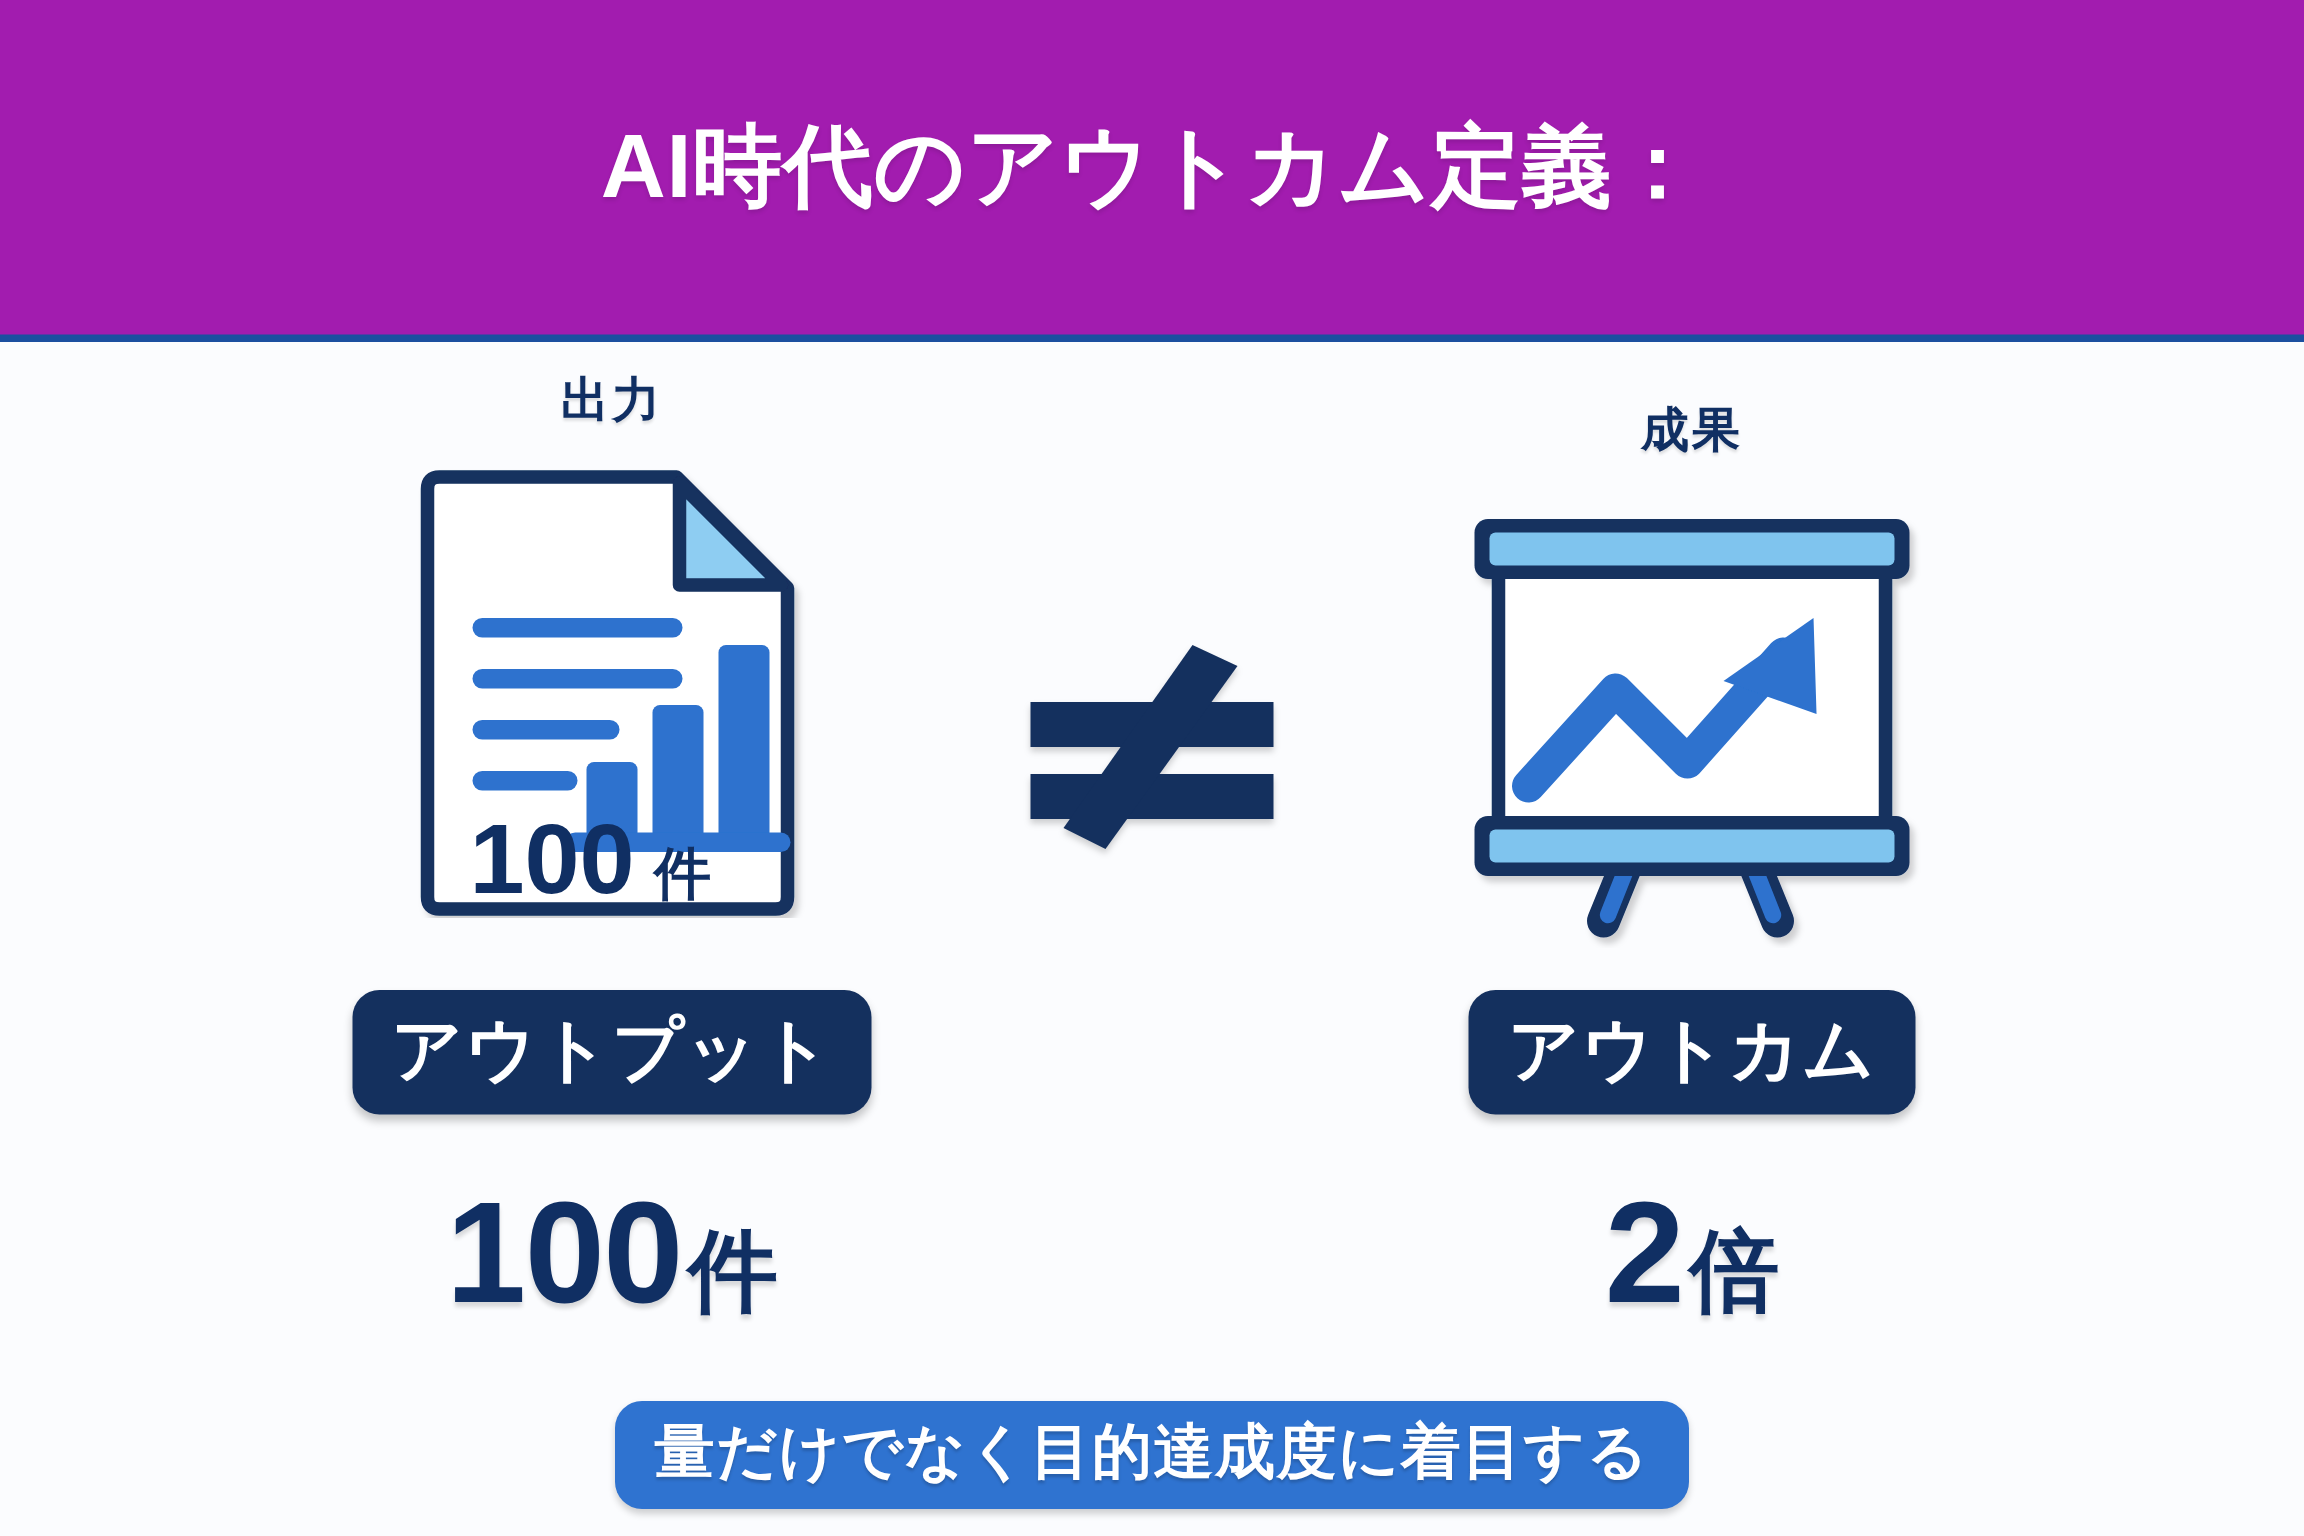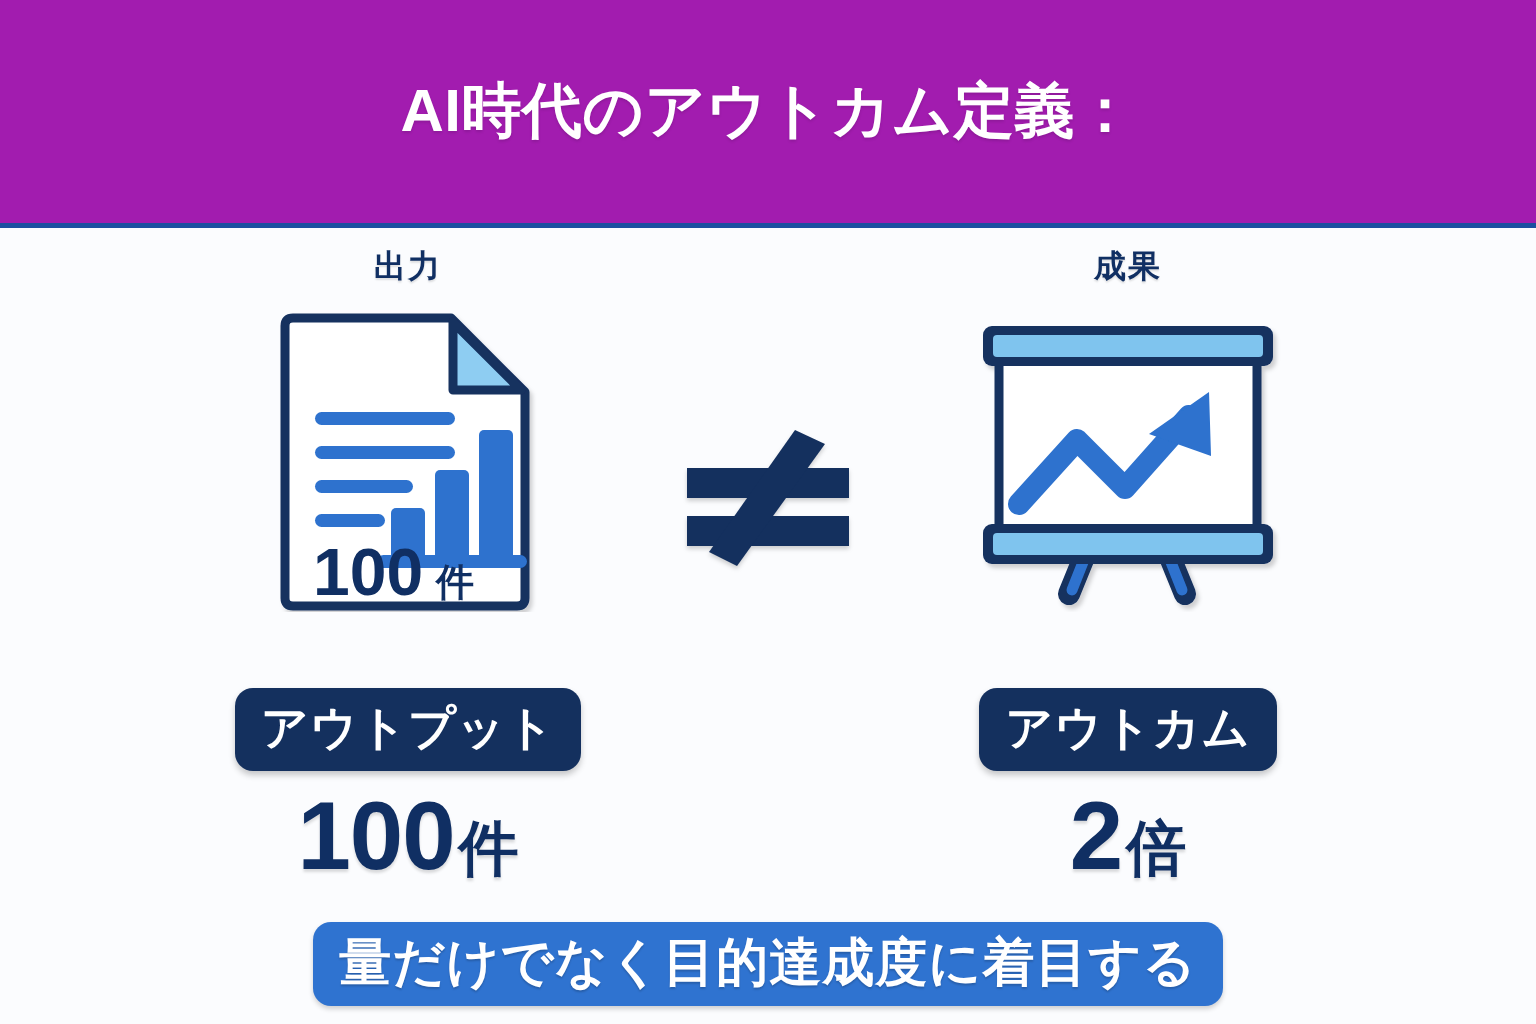--- a/index.html
+++ b/index.html
@@ -69,21 +69,21 @@
     justify-content: center;
   }
 
   .col {
     width: 420px;
     display: flex;
     flex-direction: column;
     align-items: center;
   }
   .col-left { margin-right: 30px; }
-  .col-right { margin-left: 30px; }
+  .col-right { margin-left: 30px; margin-top: 20px; }
 
   .mid {
     width: 240px;
     display: flex;
     align-items: flex-start;
     justify-content: center;
     padding-top: 178px;
   }
 
   .kicker {
@@ -116,21 +116,21 @@
     display: flex;
     align-items: flex-end;
     justify-content: center;
   }
   .badge-slot {
     width: 420px;
     display: flex;
     justify-content: center;
   }
   .badge-slot.left { margin-right: 30px; }
-  .badge-slot.right { margin-left: 30px; margin-top: 28px; }
+  .badge-slot.right { margin-left: 30px; }
   .badge-spacer { width: 240px; }
 
   .badge {
     background: #14305e;
     color: #ffffff;
     font-size: 47px;
     font-weight: 700;
     letter-spacing: 1px;
     border-radius: 18px;
     padding: 16px 26px 20px 26px;
@@ -181,21 +181,21 @@
     position: absolute;
     bottom: 18px;
     left: 0;
     width: 100%;
     display: flex;
     justify-content: center;
   }
   .footer-pill {
     background: #2f73d0;
     color: #ffffff;
-    font-size: 52px;
+    font-size: 40px;
     font-weight: 700;
     letter-spacing: 1px;
     line-height: 1;
     border-radius: 18px;
     padding: 14px 26px 18px 26px;
     box-shadow: 0 3px 5px rgba(0,0,0,0.18);
     white-space: nowrap;
     text-shadow: 0 2px 2px rgba(0,0,0,0.18);
   }
 </style>

